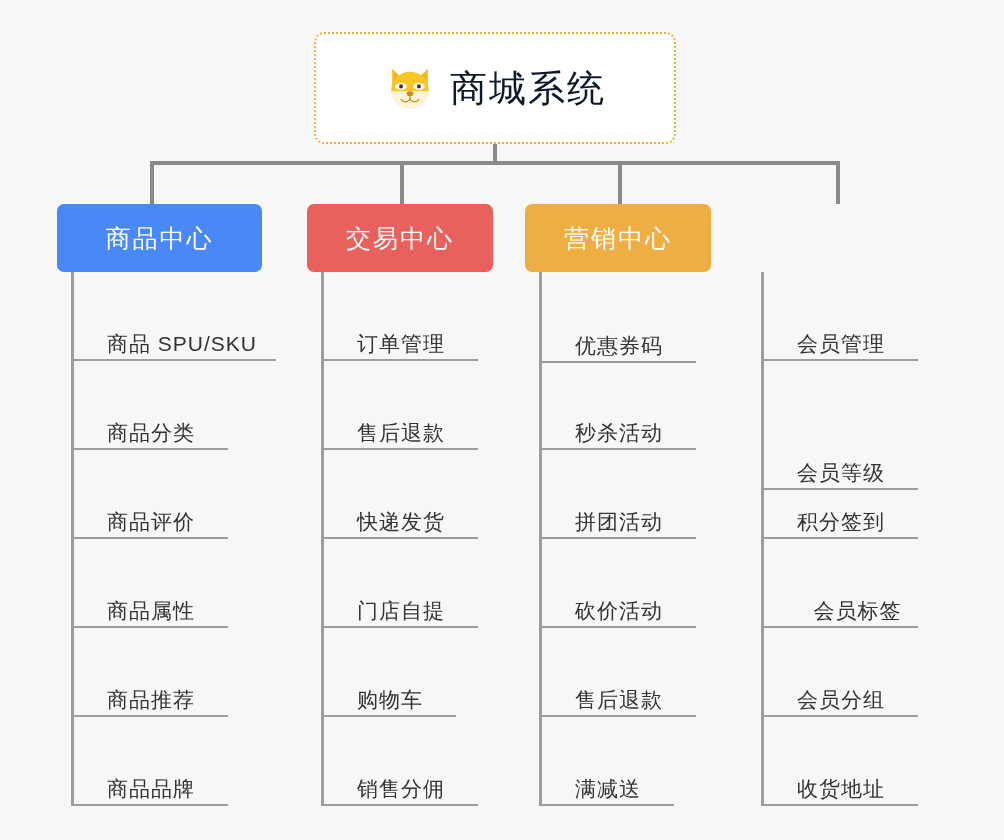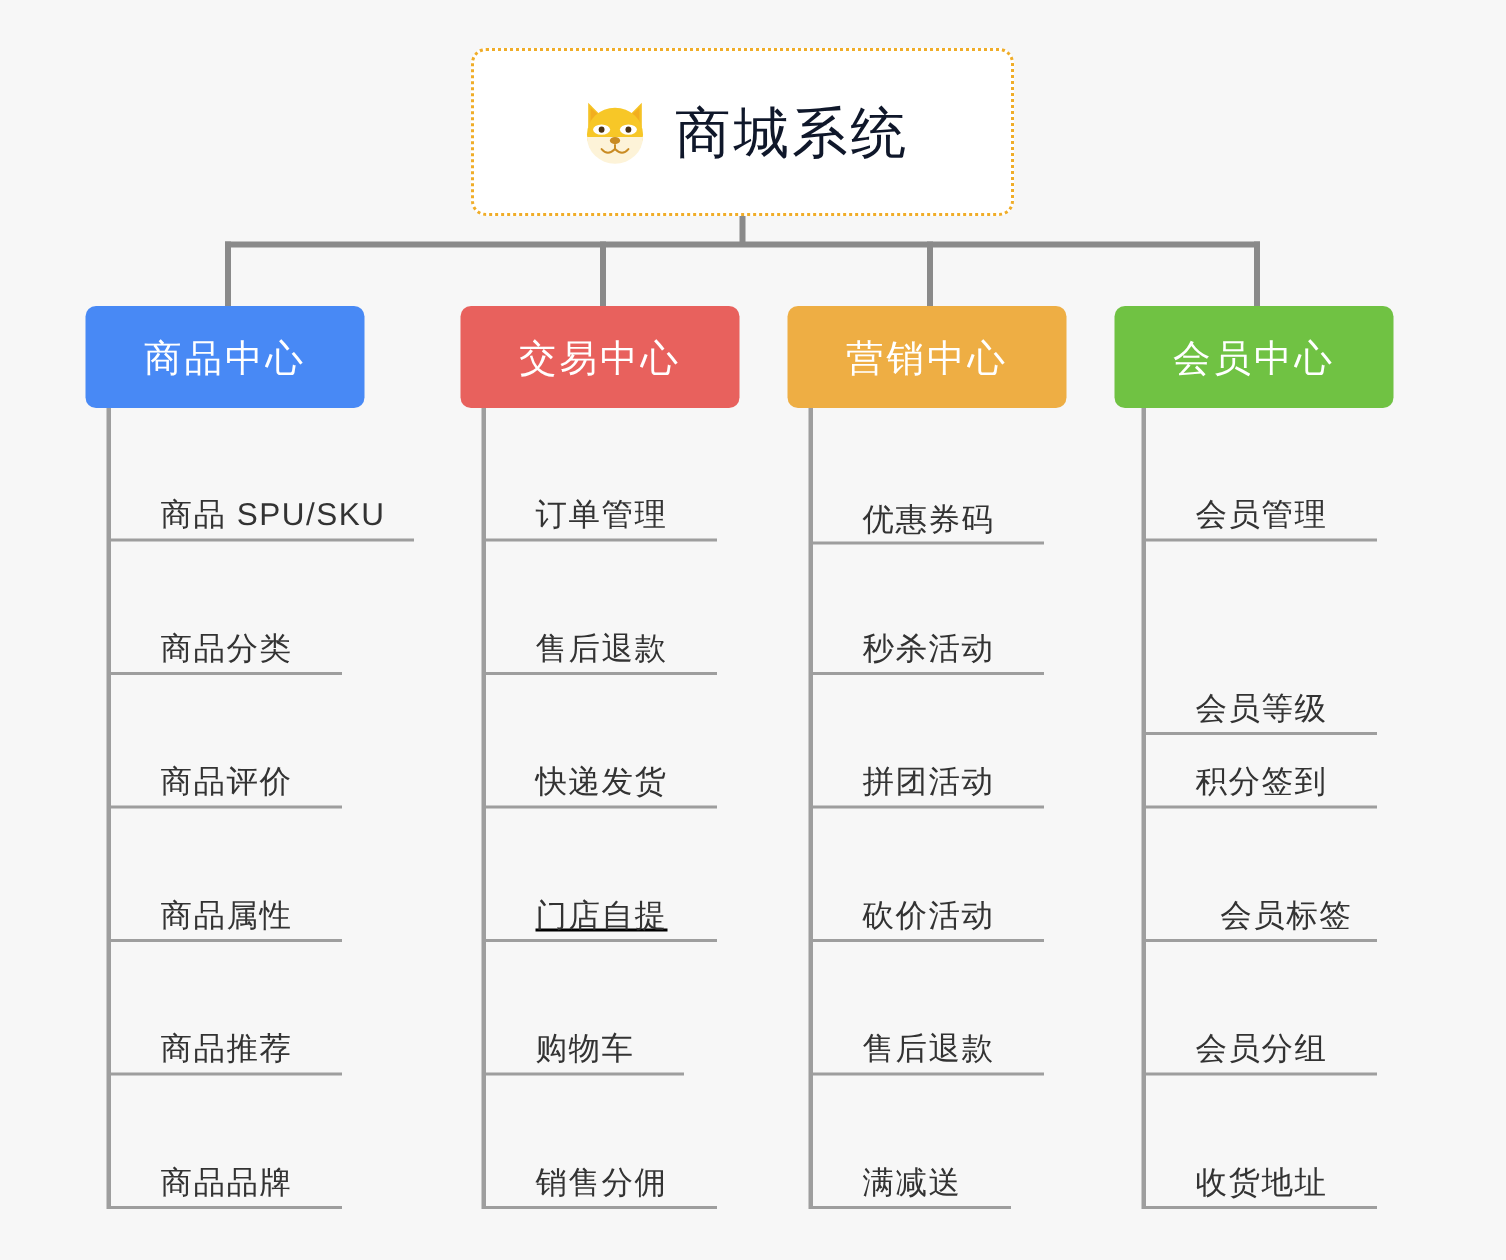--- a/index.html
+++ b/index.html
@@ -154,21 +154,21 @@
     <span class="root-title">商城系统</span>
   </div>
 
   <div class="conn conn-v-root"></div>
   <div class="conn conn-h-bus"></div>
   <div class="conn conn-v-drop" style="left:150px;"></div>
   <div class="conn conn-v-drop" style="left:400px;"></div>
   <div class="conn conn-v-drop" style="left:618px;"></div>
   <div class="conn conn-v-drop" style="left:836px;"></div>
 
-  <div class="cat-header" style="left:57px; width:186px; background:#4889f5;">
+  <div class="cat-header" style="left:57px; width:205px; background:#4889f5;">
     <span>商品中心</span>
   </div>
   <div class="leaf-col" style="left:71px;">
     <div class="leaf-spine" style="height:534px;"></div>
     <div class="leaf-item" style="top:0px;   width:202px;">
       <span class="leaf-label">商品 SPU/SKU</span>
       <span class="leaf-underline" style="width:202px;"></span>
     </div>
     <div class="leaf-item" style="top:89px;  width:154px;">
       <span class="leaf-label">商品分类</span>
@@ -202,21 +202,21 @@
       <span class="leaf-underline" style="width:154px;"></span>
     </div>
     <div class="leaf-item" style="top:89px;  width:154px;">
       <span class="leaf-label">售后退款</span>
       <span class="leaf-underline" style="width:154px;"></span>
     </div>
     <div class="leaf-item" style="top:178px; width:154px;">
       <span class="leaf-label">快递发货</span>
       <span class="leaf-underline" style="width:154px;"></span>
     </div>
-    <div class="leaf-item" style="top:267px; width:154px;text-decoration:underline;">
+    <div class="leaf-item" style="top:267px; width:154px;">
       <span class="leaf-label">门店自提</span>
       <span class="leaf-underline" style="width:154px;"></span>
     </div>
     <div class="leaf-item" style="top:356px; width:132px;">
       <span class="leaf-label">购物车</span>
       <span class="leaf-underline" style="width:132px;"></span>
     </div>
     <div class="leaf-item" style="top:445px; width:154px;">
       <span class="leaf-label">销售分佣</span>
       <span class="leaf-underline" style="width:154px;"></span>
@@ -247,23 +247,20 @@
     <div class="leaf-item" style="top:356px; width:154px;">
       <span class="leaf-label">售后退款</span>
       <span class="leaf-underline" style="width:154px;"></span>
     </div>
     <div class="leaf-item" style="top:445px; width:132px;">
       <span class="leaf-label">满减送</span>
       <span class="leaf-underline" style="width:132px;"></span>
     </div>
   </div>
 
-  <div class="cat-header" style="left:743px; width:186px; background:#70c243;">
-    <span>会员中心</span>
-  </div>
   <div class="leaf-col" style="left:761px;">
     <div class="leaf-spine" style="height:534px;"></div>
     <div class="leaf-item" style="top:0px;   width:154px;">
       <span class="leaf-label">会员管理</span>
       <span class="leaf-underline" style="width:154px;"></span>
     </div>
     <div class="leaf-item" style="top:89px;  width:154px;margin-top:40px;">
       <span class="leaf-label">会员等级</span>
       <span class="leaf-underline" style="width:154px;"></span>
     </div>

